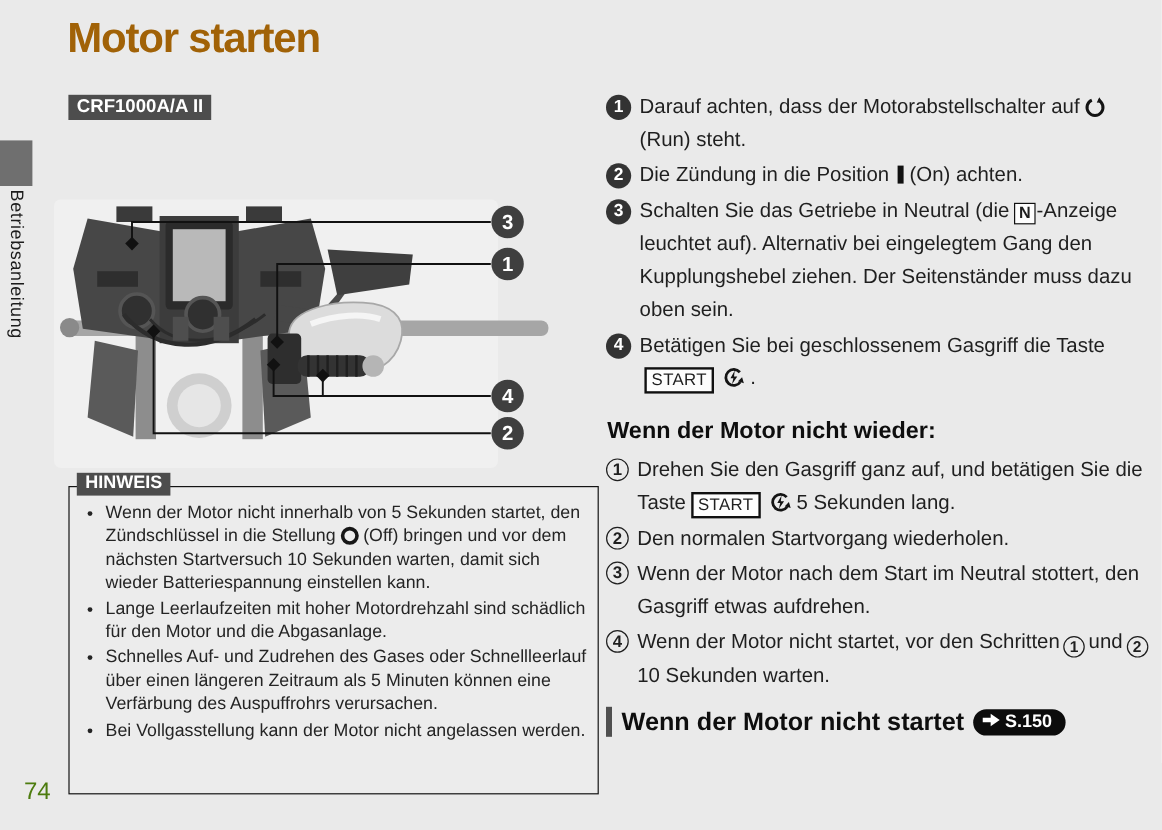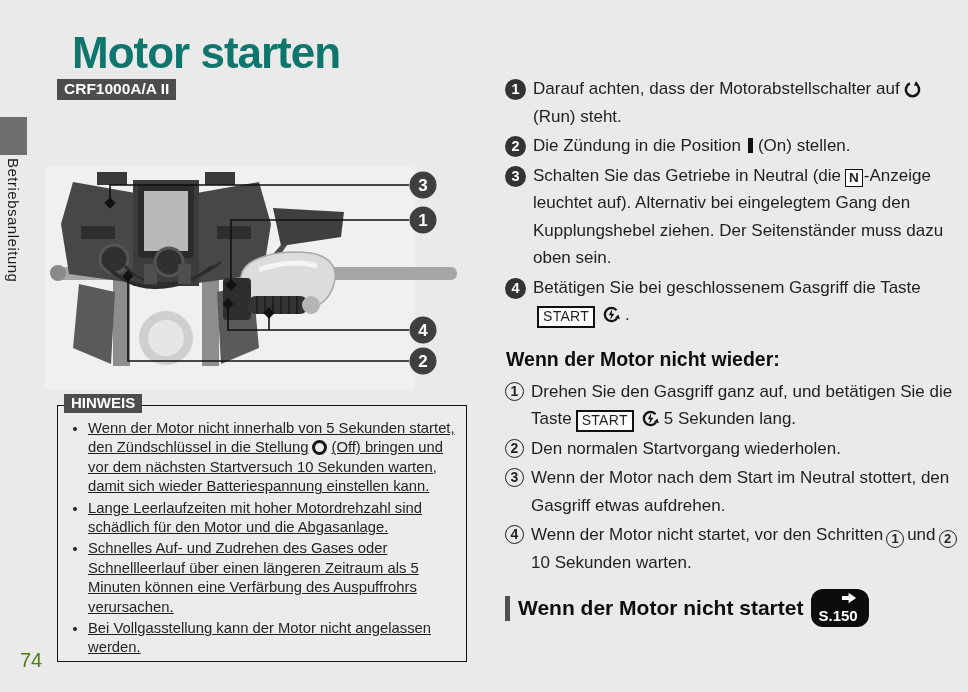--- a/index.html
+++ b/index.html
@@ -5,29 +5,29 @@
   * { box-sizing: border-box; }
   html,body { margin:0; padding:0; }
   body { font-family:"Liberation Sans", sans-serif; }
   .page { position:relative; width:968px; height:692px; background:#eaeaea; color:#1f1f1f; overflow:hidden; }
 
   
   .sidebar-tab { position:absolute; left:0; top:117px; width:27px; height:38px; background:#6f6f6f; }
   .sidebar-label { position:absolute; left:5px; top:158px; writing-mode:vertical-rl; font-size:15px; letter-spacing:.5px; color:#1c1c1c; }
 
   
-  .title { position:absolute; left:56px; top:12px; margin:16px; font-size:44px; font-weight:700; letter-spacing:-1px; color:#0f766e; }
+  .title { position:absolute; left:56px; top:12px; margin:0; font-size:35px; font-weight:700; letter-spacing:-1px; color:#a16207; }
   .model-badge { position:absolute; left:57px; top:79px; background:#4d4d4d; color:#fff; font-weight:700; font-size:15.5px; padding:1px 7px 2px; }
   .intro { position:absolute; left:57px; top:100px; width:414px; margin:0; font-size:17px; line-height:24px; }
 
   
   .figure { position:absolute; left:45px; top:166px; width:435px; height:224px; }
 
   
-  .note-box { position:absolute; left:57px; top:405px; width:410px; height:257px; border:1.7px solid #141414; background:#ececec;text-decoration:underline; }
+  .note-box { position:absolute; left:57px; top:405px; width:442px; height:257px; border:1.7px solid #141414; background:#ececec; }
   .note-label { position:absolute; top:-12px; left:6px; background:#4d4d4d; color:#fff; font-weight:700; font-size:15px; padding:0 7px 2px; }
   .note-box ul { margin:13px 4px 0 0; padding-left:30px; font-size:14.8px; line-height:19.4px; color:#242424; }
   .note-box li { margin-bottom:2px; }
 
   
   .col-right { position:absolute; left:505px; top:75px; width:456px; }
   .step { display:flex; margin-bottom:2px; }
   .marker { flex:none; width:21px; height:21px; border-radius:50%; background:#333; color:#fff; font-weight:700; font-size:14.5px; text-align:center; line-height:21px; margin:4px 7px 0 0; }
   .marker.outline { background:transparent; border:1.8px solid #1f1f1f; color:#1f1f1f; width:19px; height:19px; line-height:16px; font-size:14px; }
   .txt { font-size:17px; line-height:27.5px; }
@@ -39,21 +39,21 @@
   .n-box { display:inline-block; border:1.7px solid #101010; background:#fdfdfd; font-weight:700; font-size:13.5px; line-height:15px; padding:0 3px 1px; margin:0 1px 0 4px; vertical-align:-1px; }
   .sym-on { display:inline-block; width:5px; height:15px; background:#111; margin:0 5px 0 7px; vertical-align:-2px; }
   .sym-off { display:inline-block; width:15px; height:15px; border:3.4px solid #161616; border-radius:50%; vertical-align:-3px; margin:0 4px; }
   .inline-circ { display:inline-block; width:18px; height:18px; border:1.7px solid #1f1f1f; border-radius:50%; font-size:13px; font-weight:700; line-height:15px; text-align:center; vertical-align:-3px; margin:0 3px; }
   .icon-svg { vertical-align:-4px; margin:0 3px; }
 
   
   .ref-row { display:flex; align-items:center; margin-top:13px; }
   .ref-bar { width:5px; height:25px; background:#4f4f4f; margin-right:8px; flex:none; }
   .ref-label { font-size:21px; font-weight:700; color:#0e0e0e; margin-right:8px; white-space:nowrap; }
-  .ref-pill { display:inline-flex; align-items:flex-end; gap:2px; background:#0c0c0c; color:#fff; border-radius:12px; padding:2px 11px 3px 7px; font-weight:700; font-size:15px;flex-direction:column; }
+  .ref-pill { display:inline-flex; align-items:flex-start; gap:2px; background:#0c0c0c; color:#fff; border-radius:12px; padding:2px 11px 3px 7px; font-weight:700; font-size:15px; }
 
   .page-number { position:absolute; left:20px; top:649px; font-size:20px; color:#4d7c0f; }
 </style>
 </head>
 <body>
 
 <div class="page">
 
   <div class="sidebar-tab"></div>
   <div class="sidebar-label">Betriebsanleitung</div>
@@ -156,21 +156,21 @@
         <span>Darauf achten, dass der Motorabstellschalter auf</span><svg class="icon-svg" width="19" height="19" viewBox="0 0 18 18">
             <path d="M11.5,4.2 A6.3,6.3 0 1 1 6.5,4.2" stroke="#141414" stroke-width="2.4" fill="none"></path>
             <polygon points="14.7,5.6 12.4,2.0 10.4,6.3" fill="#141414"></polygon>
           </svg><span>(Run) steht.</span>
       </span>
     </div>
 
     <div class="step">
       <span class="marker">2</span>
       <span class="txt">
-        <span>Die Zündung in die Position</span><span class="sym-on"></span><span>(On) stellen.</span>
+        <span>Die Zündung in die Position</span><span class="sym-on"></span><span>(On) achten.</span>
       </span>
     </div>
 
     <div class="step">
       <span class="marker">3</span>
       <span class="txt">
         <span>Schalten Sie das Getriebe in Neutral (die</span><span class="n-box">N</span><span>-Anzeige leuchtet auf). Alternativ bei eingelegtem Gang den Kupplungshebel ziehen. Der Seitenständer muss dazu oben sein.</span>
       </span>
     </div>
 

